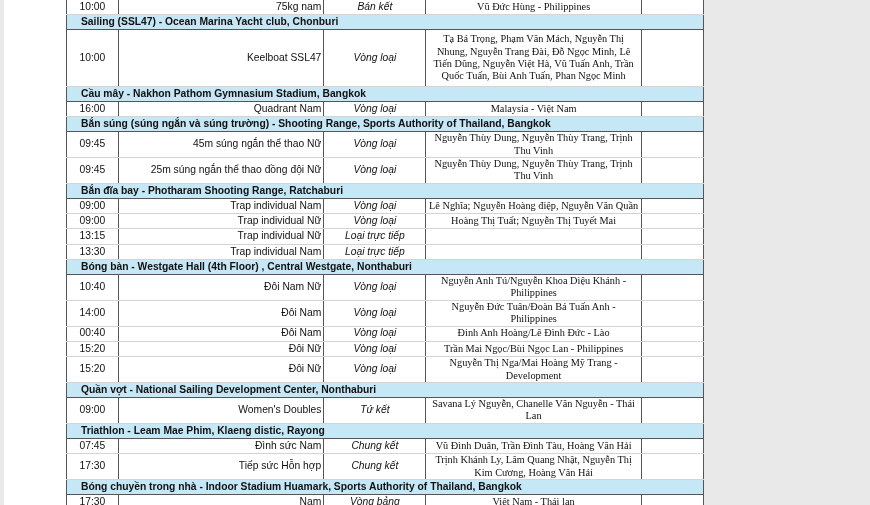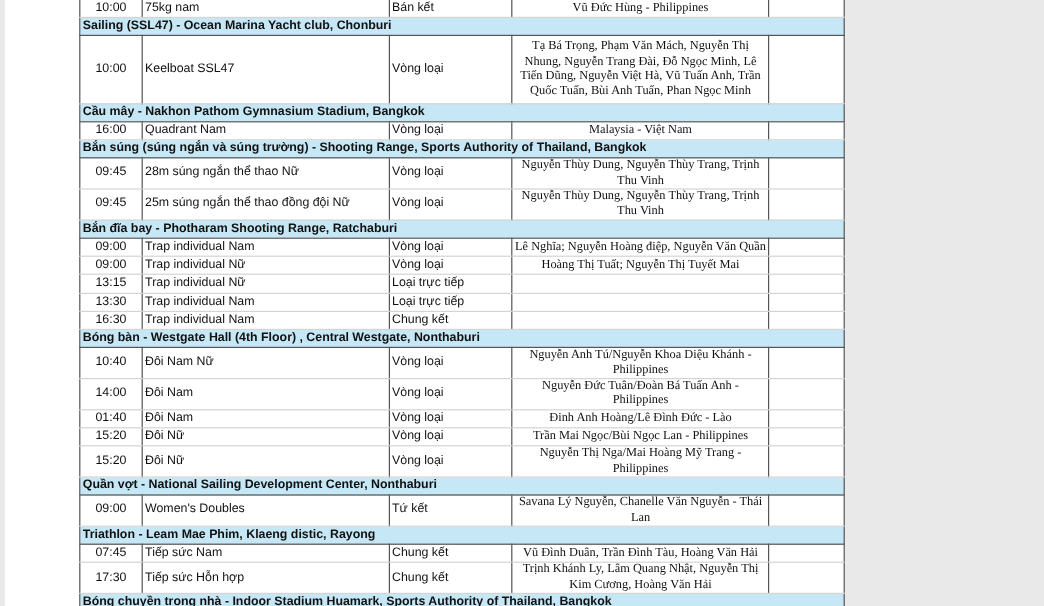--- a/index.html
+++ b/index.html
@@ -30,26 +30,26 @@
     vertical-align: middle;
     white-space: nowrap;
   }
   .sheet td.wrap { white-space: normal; }
   .sheet tr.section td {
     background: #c6e7f5;
     font-weight: bold;
     border-top: 1.5px solid #555;
     border-bottom: 1.5px solid #555;
     height: 14px;
-    padding-left: 2px;
+    padding-left: 14px;
   }
   .sheet tr.row td { height: 14.3px; }
   .c-time { width: 54px; text-align: center; }
-  .c-event { width: 211px; text-align: left; }
-  .c-round { width: 110px; text-align: left; }
+  .c-event { width: 211px; text-align: right; }
+  .c-round { width: 110px; text-align: center; font-style: italic; }
   .c-ath { width: 264px; text-align: center; font-family: Liberation Serif, serif; }
   .c-extra { width: 77px; }
 </style>
 </head>
 <body>
 
 <div class="page">
   <table class="sheet">
     <colgroup>
       <col class="c-time">
@@ -84,21 +84,21 @@
           <td class="c-event">Quadrant Nam</td>
           <td class="c-round">Vòng loại</td>
           <td class="c-ath wrap">Malaysia - Việt Nam</td>
           <td class="c-extra"></td>
         </tr>
         <tr class="section">
           <td colspan="5">Bắn súng (súng ngắn và súng trường) - Shooting Range, Sports Authority of Thailand, Bangkok</td>
         </tr>
         <tr class="row">
           <td class="c-time">09:45</td>
-          <td class="c-event">28m súng ngắn thể thao Nữ</td>
+          <td class="c-event">45m súng ngắn thể thao Nữ</td>
           <td class="c-round">Vòng loại</td>
           <td class="c-ath wrap">Nguyễn Thùy Dung, Nguyễn Thùy Trang, Trịnh Thu Vinh</td>
           <td class="c-extra"></td>
         </tr>
         <tr class="row">
           <td class="c-time">09:45</td>
           <td class="c-event">25m súng ngắn thể thao đồng đội Nữ</td>
           <td class="c-round">Vòng loại</td>
           <td class="c-ath wrap">Nguyễn Thùy Dung, Nguyễn Thùy Trang, Trịnh Thu Vinh</td>
           <td class="c-extra"></td>
@@ -127,81 +127,74 @@
           <td class="c-ath wrap"></td>
           <td class="c-extra"></td>
         </tr>
         <tr class="row">
           <td class="c-time">13:30</td>
           <td class="c-event">Trap individual Nam</td>
           <td class="c-round">Loại trực tiếp</td>
           <td class="c-ath wrap"></td>
           <td class="c-extra"></td>
         </tr>
-        <tr class="row">
-          <td class="c-time">16:30</td>
-          <td class="c-event">Trap individual Nam</td>
-          <td class="c-round">Chung kết</td>
-          <td class="c-ath wrap"></td>
-          <td class="c-extra"></td>
-        </tr>
         <tr class="section">
           <td colspan="5">Bóng bàn - Westgate Hall (4th Floor) , Central Westgate, Nonthaburi</td>
         </tr>
         <tr class="row">
           <td class="c-time">10:40</td>
           <td class="c-event">Đôi Nam Nữ</td>
           <td class="c-round">Vòng loại</td>
           <td class="c-ath wrap">Nguyễn Anh Tú/Nguyễn Khoa Diệu Khánh - Philippines</td>
           <td class="c-extra"></td>
         </tr>
         <tr class="row">
           <td class="c-time">14:00</td>
           <td class="c-event">Đôi Nam</td>
           <td class="c-round">Vòng loại</td>
           <td class="c-ath wrap">Nguyễn Đức Tuân/Đoàn Bá Tuấn Anh - Philippines</td>
           <td class="c-extra"></td>
         </tr>
         <tr class="row">
-          <td class="c-time">01:40</td>
+          <td class="c-time">00:40</td>
           <td class="c-event">Đôi Nam</td>
           <td class="c-round">Vòng loại</td>
           <td class="c-ath wrap">Đinh Anh Hoàng/Lê Đình Đức - Lào</td>
           <td class="c-extra"></td>
         </tr>
         <tr class="row">
           <td class="c-time">15:20</td>
           <td class="c-event">Đôi Nữ</td>
           <td class="c-round">Vòng loại</td>
           <td class="c-ath wrap">Trần Mai Ngọc/Bùi Ngọc Lan - Philippines</td>
           <td class="c-extra"></td>
         </tr>
         <tr class="row">
           <td class="c-time">15:20</td>
           <td class="c-event">Đôi Nữ</td>
           <td class="c-round">Vòng loại</td>
-          <td class="c-ath wrap">Nguyễn Thị Nga/Mai Hoàng Mỹ Trang - Philippines</td>
+          <td class="c-ath wrap">Nguyễn Thị Nga/Mai Hoàng Mỹ Trang - Development</td>
           <td class="c-extra"></td>
         </tr>
         <tr class="section">
           <td colspan="5">Quần vợt - National Sailing Development Center, Nonthaburi</td>
         </tr>
         <tr class="row">
           <td class="c-time">09:00</td>
           <td class="c-event">Women's Doubles</td>
           <td class="c-round">Tứ kết</td>
           <td class="c-ath wrap">Savana Lý Nguyễn, Chanelle Văn Nguyễn - Thái Lan</td>
           <td class="c-extra"></td>
         </tr>
         <tr class="section">
           <td colspan="5">Triathlon - Leam Mae Phim, Klaeng distic, Rayong</td>
         </tr>
         <tr class="row">
           <td class="c-time">07:45</td>
-          <td class="c-event">Tiếp sức Nam</td>
+          <td class="c-event">Đình sức Nam</td>
           <td class="c-round">Chung kết</td>
           <td class="c-ath wrap">Vũ Đình Duân, Trần Đình Tàu, Hoàng Văn Hải</td>
           <td class="c-extra"></td>
         </tr>
         <tr class="row" style="height: 26px;">
           <td class="c-time">17:30</td>
           <td class="c-event">Tiếp sức Hỗn hợp</td>
           <td class="c-round">Chung kết</td>
           <td class="c-ath wrap">Trịnh Khánh Ly, Lâm Quang Nhật, Nguyễn Thị Kim Cương, Hoàng Văn Hải</td>
           <td class="c-extra"></td>

